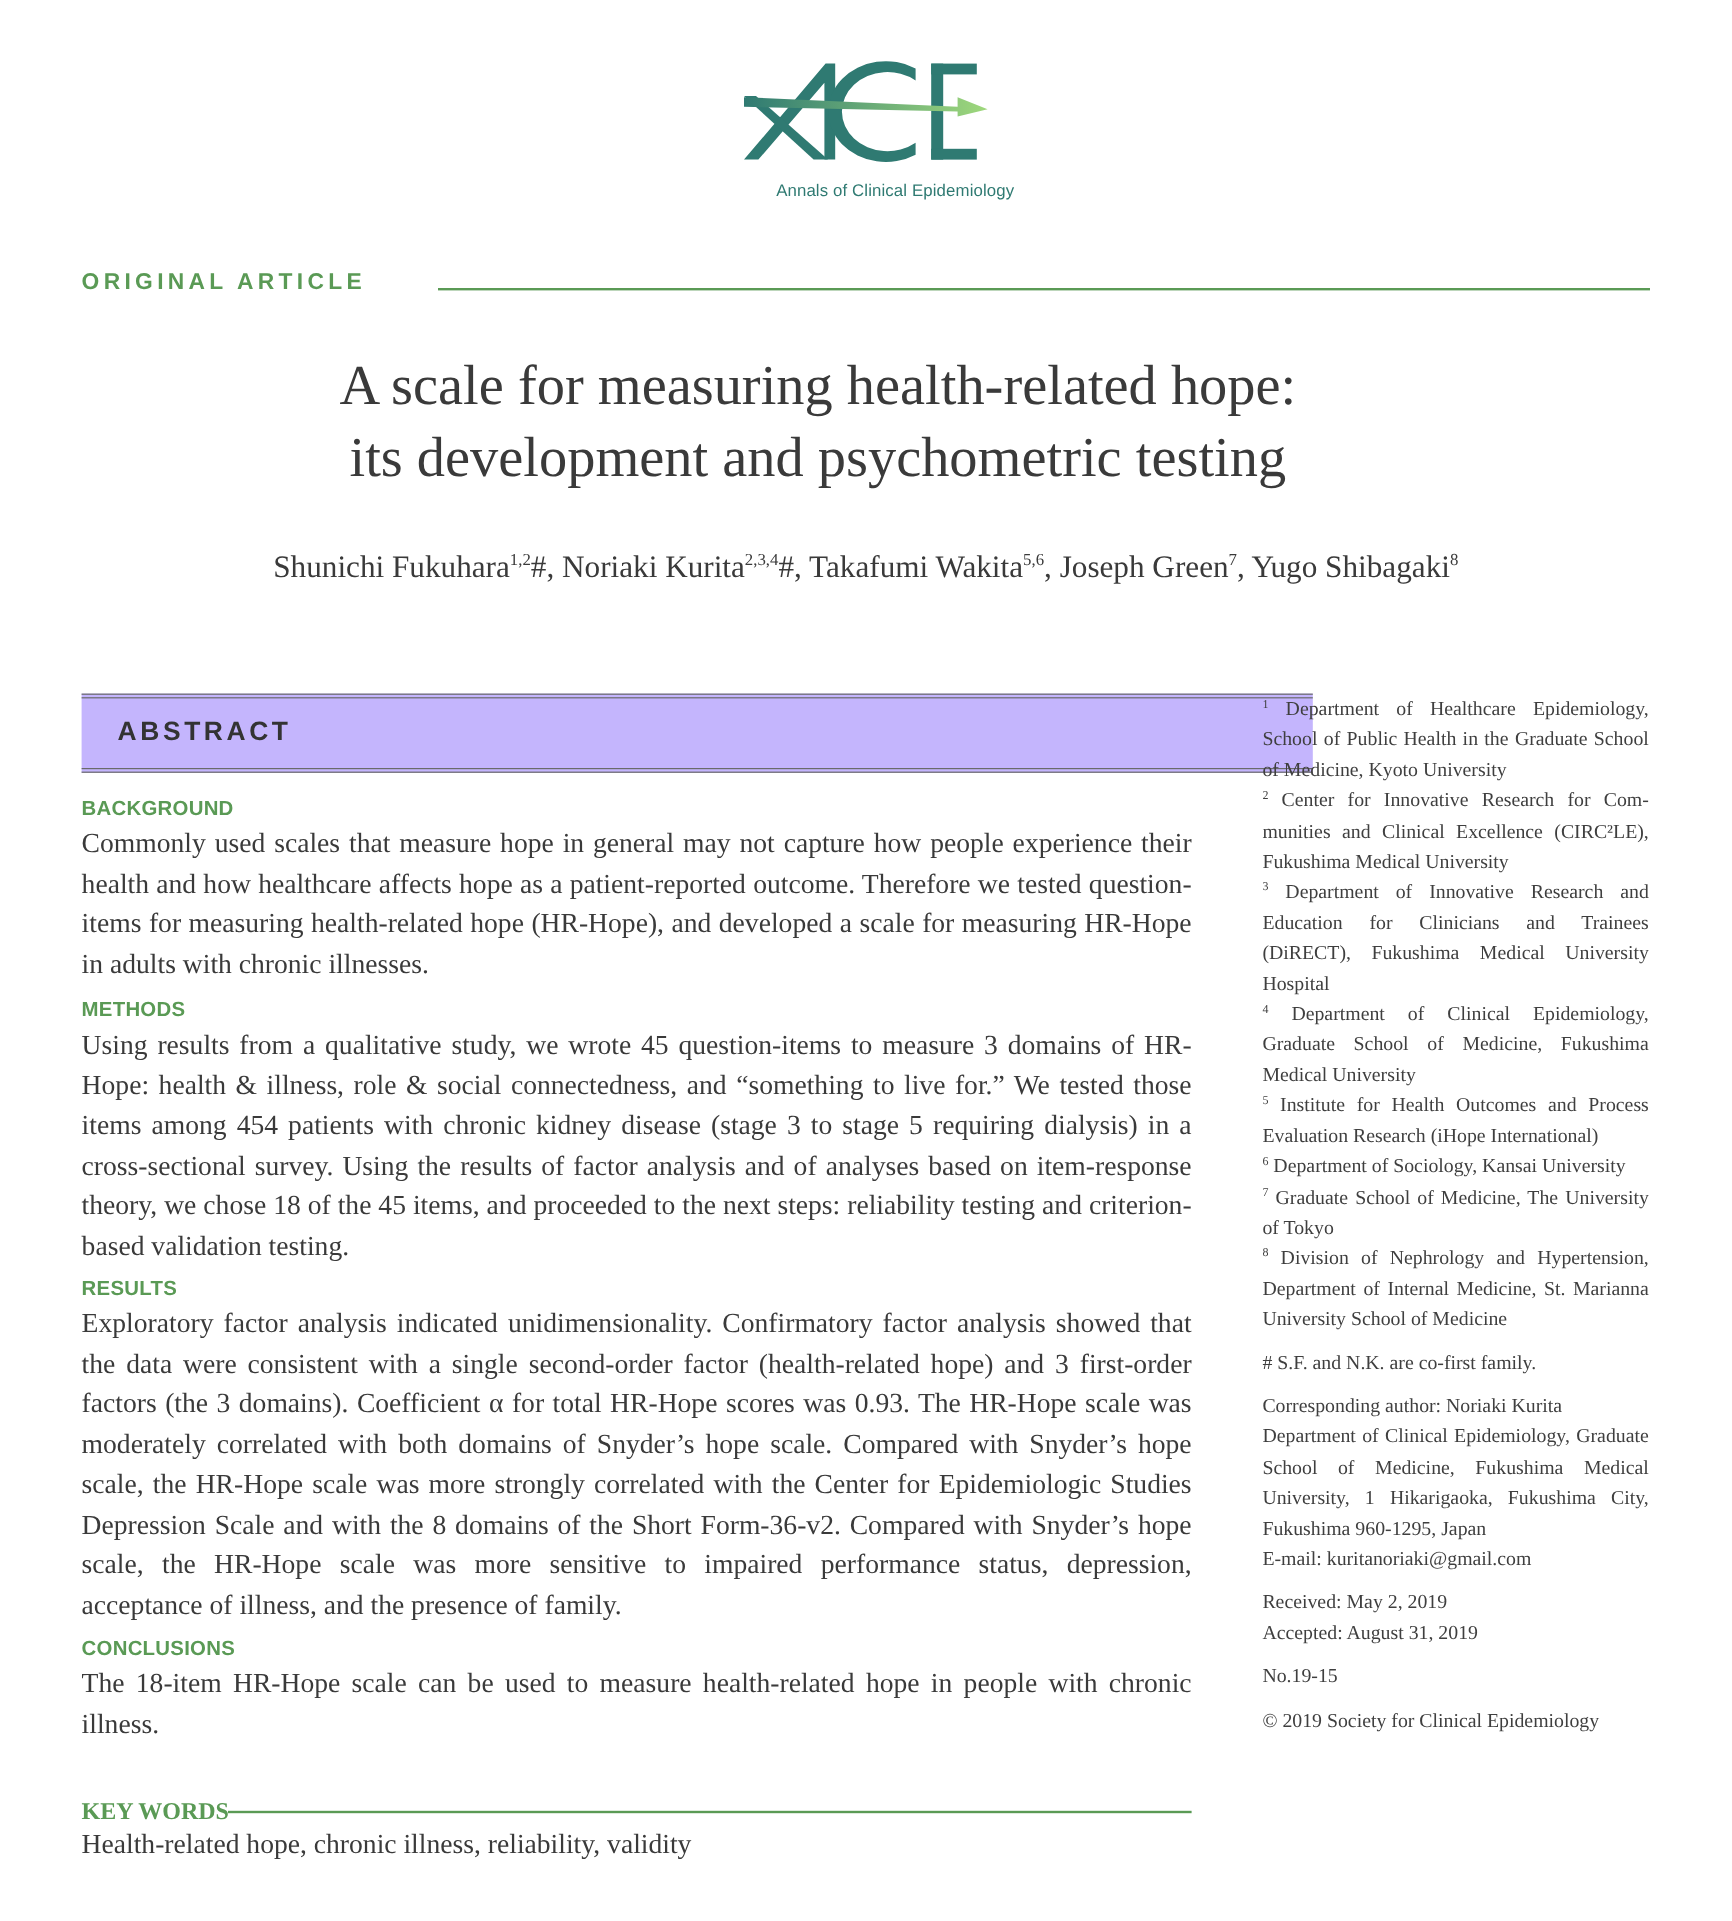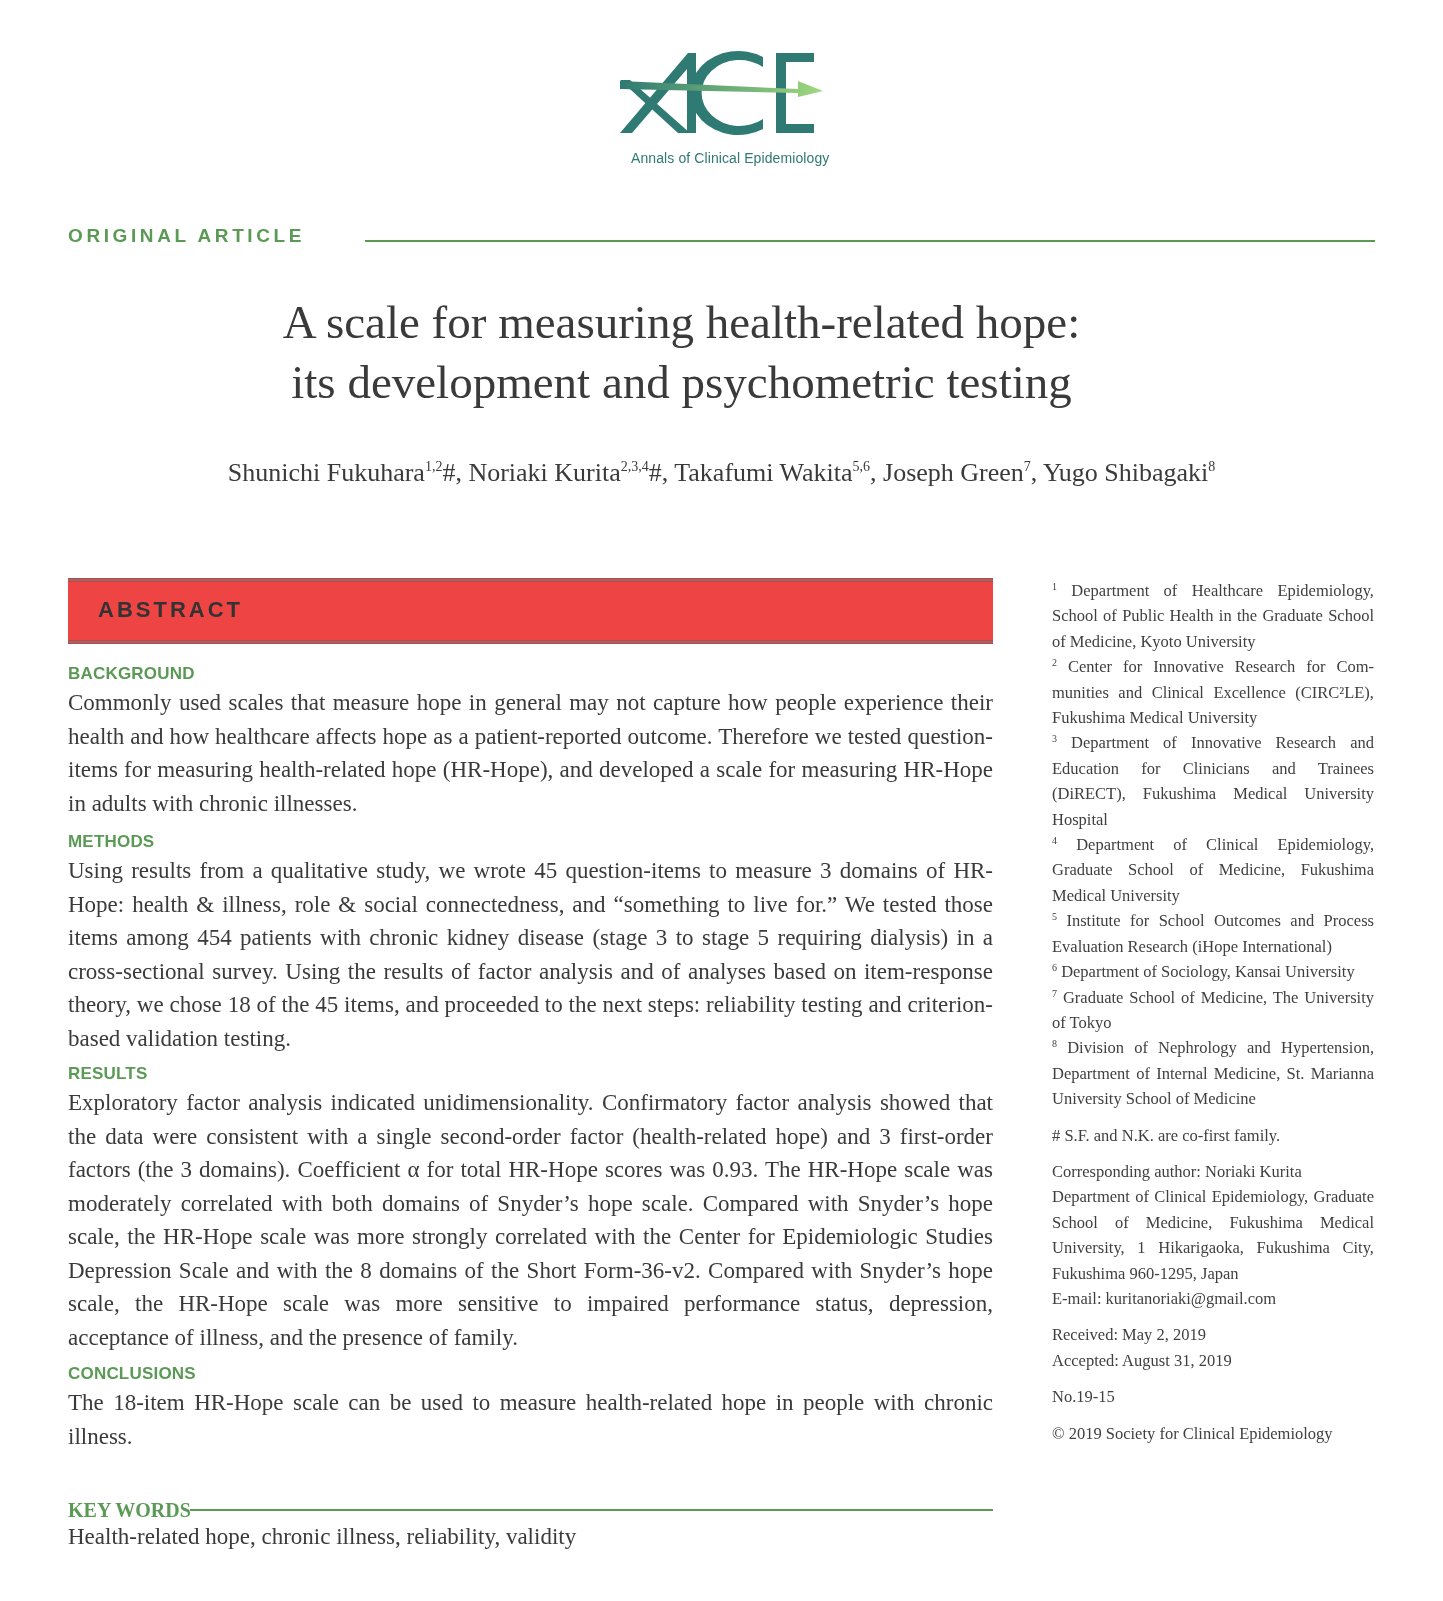--- a/index.html
+++ b/index.html
@@ -5,21 +5,21 @@
   html, body { margin: 0; padding: 0; background: #ffffff; }
   body {
     width: 1443px; height: 1601px; position: relative; overflow: hidden;
     font-family: "Liberation Serif", "DejaVu Serif", serif; color: #3a3a3a;
   }
   .abs { position: absolute; }
 
   
   #logo { left: 618px; top: 45px; width: 230px; height: 130px; }
   #logo-sub {
-    position: absolute; left: 0; top: 105px; width: 230px; text-align: left;
+    position: absolute; left: 0; top: 105px; width: 230px; text-align: center;
     font-family: "Liberation Sans", "DejaVu Sans", sans-serif; font-size: 14px;
     color: #2f7a72; letter-spacing: 0.1px; padding-left: 13px;
   }
 
   
   #article-type {
     left: 68px; top: 225px; font-family: "Liberation Sans", "DejaVu Sans", sans-serif;
     font-weight: bold; font-size: 19px; letter-spacing: 3.6px; color: #5a9a55;
   }
   #article-rule { left: 365px; top: 240px; width: 1010px; height: 2px; background: #5a9a55; }
@@ -31,21 +31,21 @@
   }
 
   
   #authors {
     left: 0; top: 458px; width: 1443px; text-align: center; font-size: 26px; color: #3a3a3a;
   }
   #authors sup { font-size: 14px; vertical-align: 10px; line-height: 0; }
 
   
   #abstract-bar {
-    left: 68px; top: 578px; width: 925px; height: 58px; background: #ef4444;
+    left: 68px; top: 578px; width: 1026px; height: 58px; background: #c4b5fd;
     border-top: 4px double #6a6a6a; border-bottom: 4px double #6a6a6a;
   }
   #abstract-title {
     position: absolute; left: 30px; top: 15px; font-family: "Liberation Sans", "DejaVu Sans", sans-serif;
     font-weight: bold; font-size: 22px; letter-spacing: 3px; color: #333;
   }
 
   
   .sec-head {
     position: absolute; left: 68px; font-family: "Liberation Sans", "DejaVu Sans", sans-serif;
@@ -133,21 +133,21 @@
 
 <div id="kw-head" class="abs">KEY WORDS</div>
 <div id="kw-rule" class="abs"></div>
 <div id="kw-body" class="abs">Health-related hope, chronic illness, reliability, validity</div>
 
 <div id="right-col" class="abs">
   <p><sup>1</sup> <span>Department of Healthcare Epidemiology, School of Public Health in the Graduate School of Medicine, Kyoto University</span></p>
   <p><sup>2</sup> <span>Center for Innovative Research for Com­munities and Clinical Excellence (CIRC²LE), Fukushima Medical University</span></p>
   <p><sup>3</sup> <span>Department of Innovative Research and Education for Clinicians and Trainees (DiRECT), Fukushima Medical University Hospital</span></p>
   <p><sup>4</sup> <span>Department of Clinical Epidemiology, Graduate School of Medicine, Fukushima Medical University</span></p>
-  <p><sup>5</sup> <span>Institute for School Outcomes and Process Evaluation Research (iHope International)</span></p>
+  <p><sup>5</sup> <span>Institute for Health Outcomes and Process Evaluation Research (iHope International)</span></p>
   <p><sup>6</sup> <span>Department of Sociology, Kansai Univer­sity</span></p>
   <p><sup>7</sup> <span>Graduate School of Medicine, The Univer­sity of Tokyo</span></p>
   <p><sup>8</sup> <span>Division of Nephrology and Hypertension, Department of Internal Medicine, St. Marianna University School of Medicine</span></p>
 
   <p class="gap"># S.F. and N.K. are co-first family.</p>
 
   <div class="gap">
     <p>Corresponding author: Noriaki Kurita</p>
     <p>Department of Clinical Epidemiology, Grad­uate School of Medicine, Fukushima Medical University, 1 Hikarigaoka, Fukushima City, Fukushima 960-1295, Japan</p>
     <p>E-mail: kuritanoriaki@gmail.com</p>

